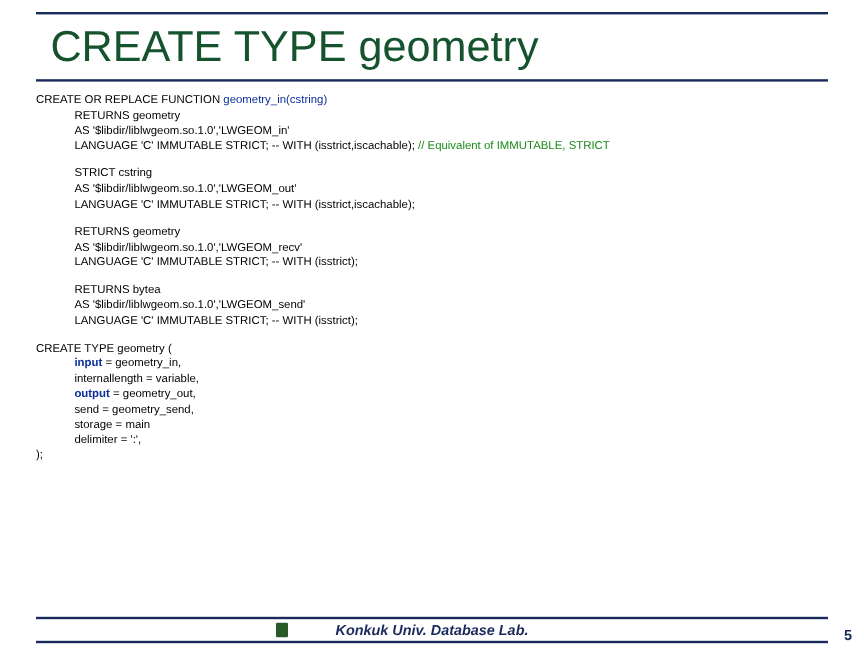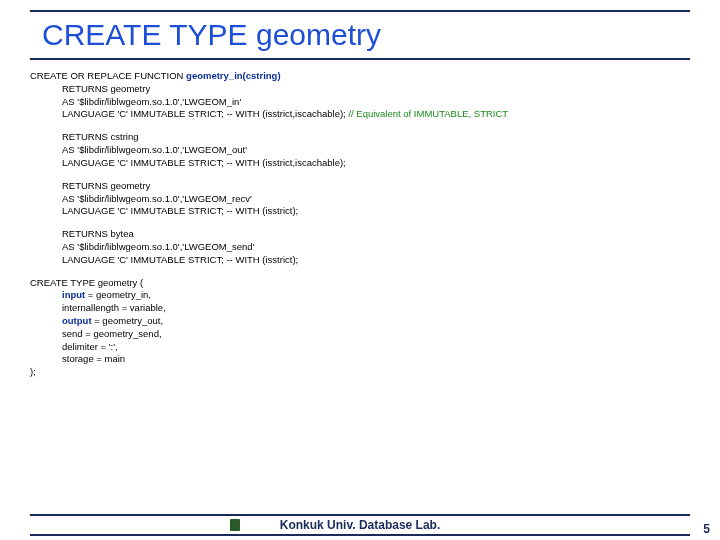--- a/index.html
+++ b/index.html
@@ -9,45 +9,46 @@
     background: #fff;
     font-family: Arial, "Helvetica Neue", sans-serif;
     position: relative;
     overflow: hidden;
   }
   .top-rule {
     border-top: 2px solid #1a2a5a;
     margin: 10px 30px 0 30px;
   }
   .title {
-    font-size: 30px;
+    font-size: 36px;
     font-weight: normal;
     padding: 6px 0 6px 12px;
     margin: 0 30px;
-    color: #1d4ed8;
+    color: #14532d;
   }
   .title-rule {
     border-top: 2px solid #1a2a5a;
     margin: 0 30px 10px 30px;
   }
   .content {
     padding: 0 30px 0 30px;
     font-size: 9.5px;
     line-height: 1.35;
     color: #000;
   }
   .block { margin-bottom: 10px; }
   .indent { padding-left: 32px; }
-  .fn-name { color: #0a2f9a; font-weight: bold; }
+  .fn-name { color: #0a2f9a; font-weight: normal; }
   .comment { color: #1a8a1a; }
   .kw { color: #0a2f9a; font-weight: bold; }
   .footer {
     position: absolute;
     left: 0; right: 0; bottom: 0;
     height: 26px;
+    font-style: italic;
   }
   .footer-inner {
     margin: 0 30px;
     border-top: 2px solid #1a2a5a;
     border-bottom: 2px solid #1a2a5a;
     height: 22px;
     position: relative;
   }
   .footer-text {
     position: absolute;
@@ -90,21 +91,21 @@
       <div class="block">
         <div class="line"><span>CREATE OR REPLACE FUNCTION </span><span class="fn-name">geometry_in(cstring)</span></div>
         <div class="indent">
           <div class="line">RETURNS geometry</div>
           <div class="line">AS '$libdir/liblwgeom.so.1.0','LWGEOM_in'</div>
           <div class="line"><span>LANGUAGE 'C' IMMUTABLE STRICT; -- WITH (isstrict,iscachable); </span><span class="comment">// Equivalent of IMMUTABLE, STRICT</span></div>
         </div>
       </div>
       <div class="block">
         <div class="indent">
-          <div class="line">RETURNS cstring</div>
+          <div class="line">STRICT cstring</div>
           <div class="line">AS '$libdir/liblwgeom.so.1.0','LWGEOM_out'</div>
           <div class="line"><span>LANGUAGE 'C' IMMUTABLE STRICT; -- WITH (isstrict,iscachable);</span></div>
         </div>
       </div>
       <div class="block">
         <div class="indent">
           <div class="line">RETURNS geometry</div>
           <div class="line">AS '$libdir/liblwgeom.so.1.0','LWGEOM_recv'</div>
           <div class="line"><span>LANGUAGE 'C' IMMUTABLE STRICT; -- WITH (isstrict);</span></div>
         </div>
@@ -118,22 +119,22 @@
       </div>
     </div>
 
   <div class="block">
     <div class="line">CREATE TYPE geometry (</div>
     <div class="indent" id="ctype-body">
         <div class="line"><span class="kw">input</span><span> = geometry_in,</span></div>
         <div class="line">internallength = variable,</div>
         <div class="line"><span class="kw">output</span><span> = geometry_out,</span></div>
         <div class="line">send = geometry_send,</div>
+        <div class="line">storage = main</div>
         <div class="line">delimiter = ':',</div>
-        <div class="line">storage = main</div>
       </div>
     <div class="line">);</div>
   </div>
 
 </div>
 
 <div class="footer">
   <div class="footer-inner">
     <div class="footer-logo"></div>
     <div class="footer-text">Konkuk Univ. Database Lab.</div>

